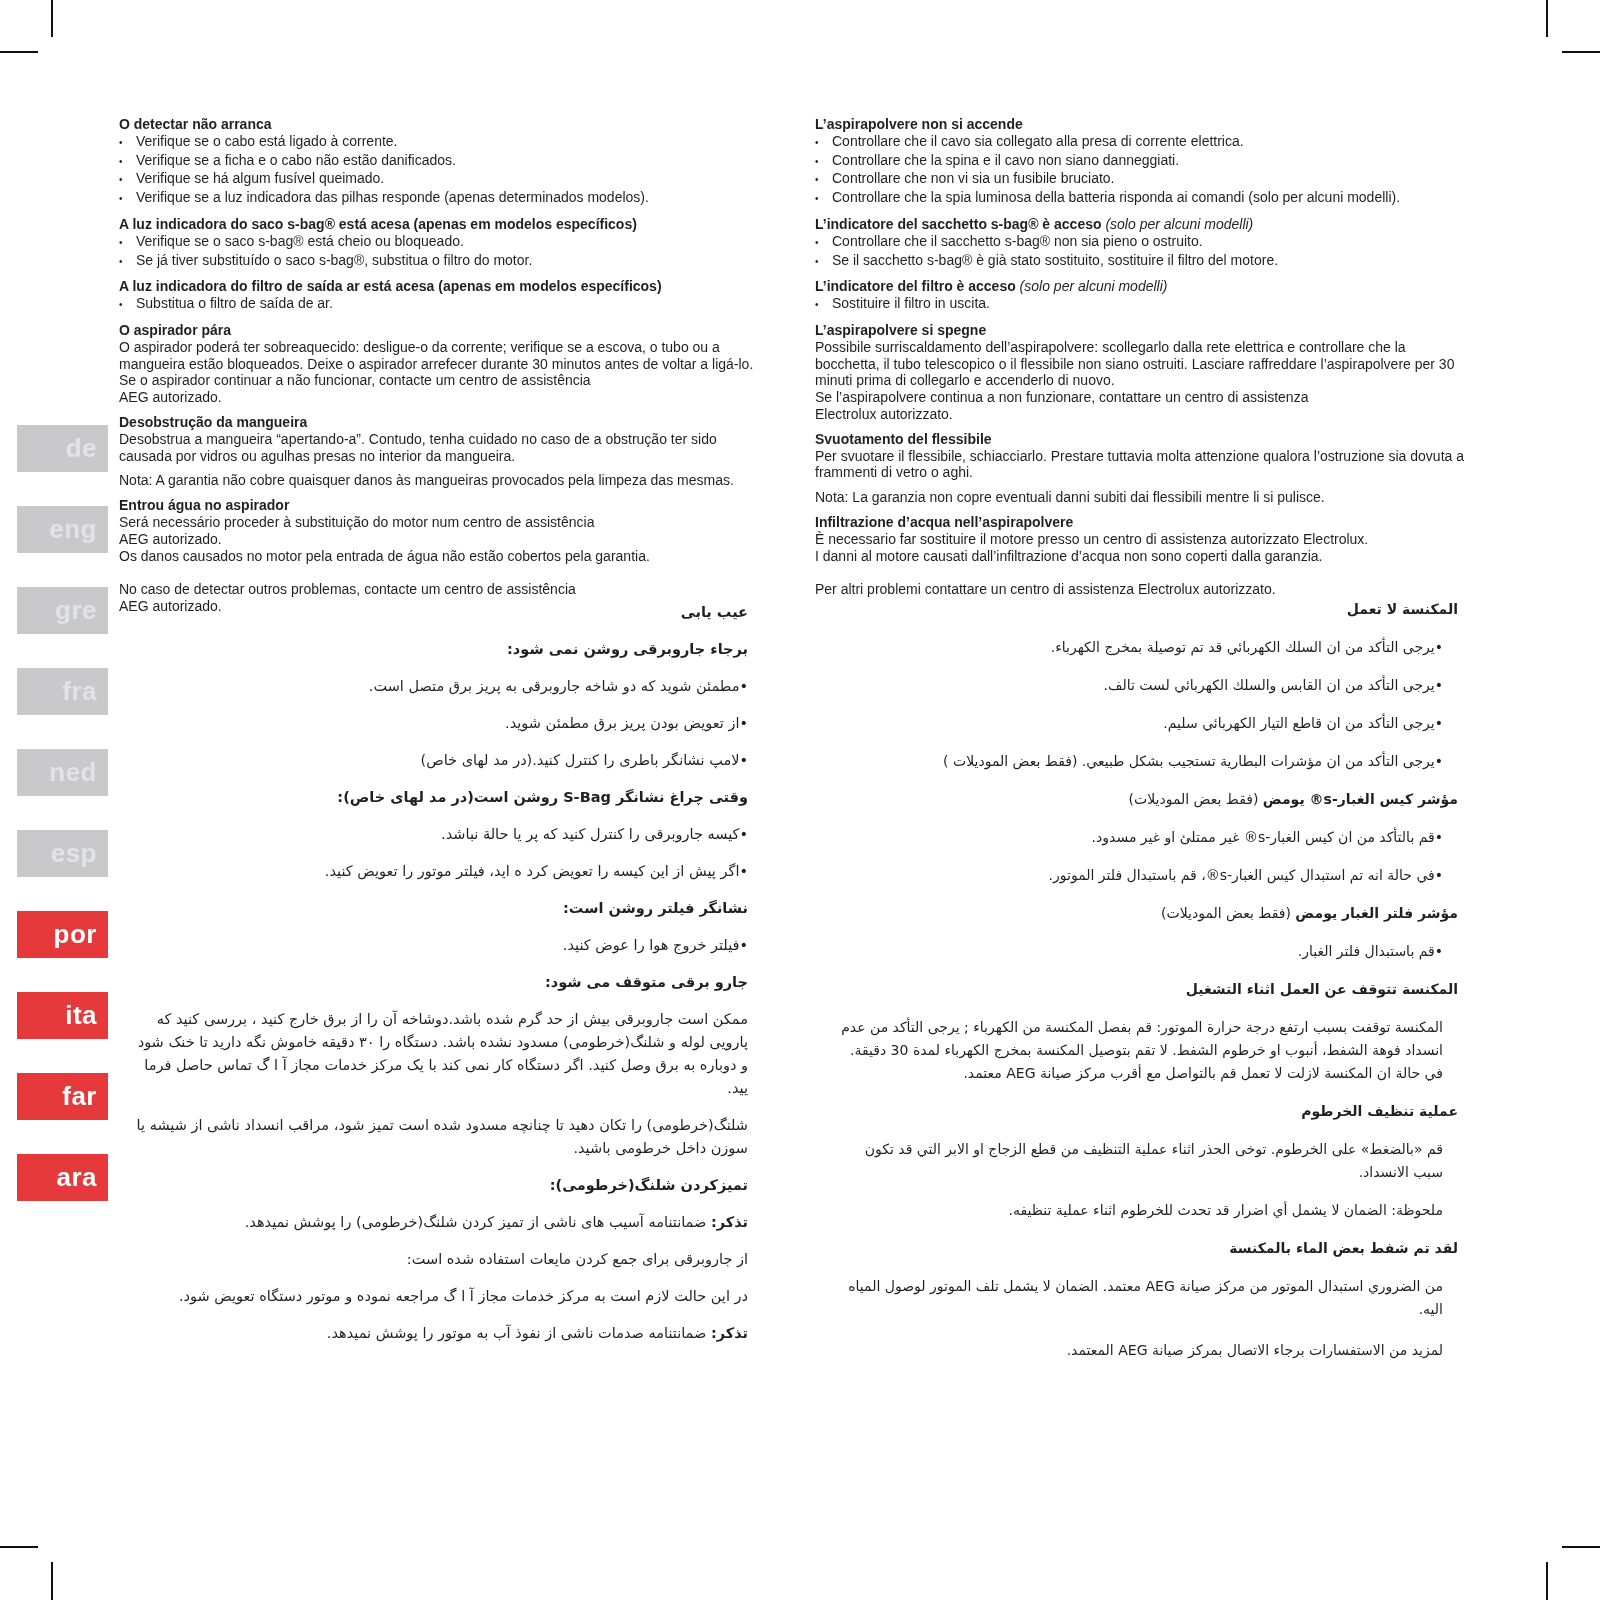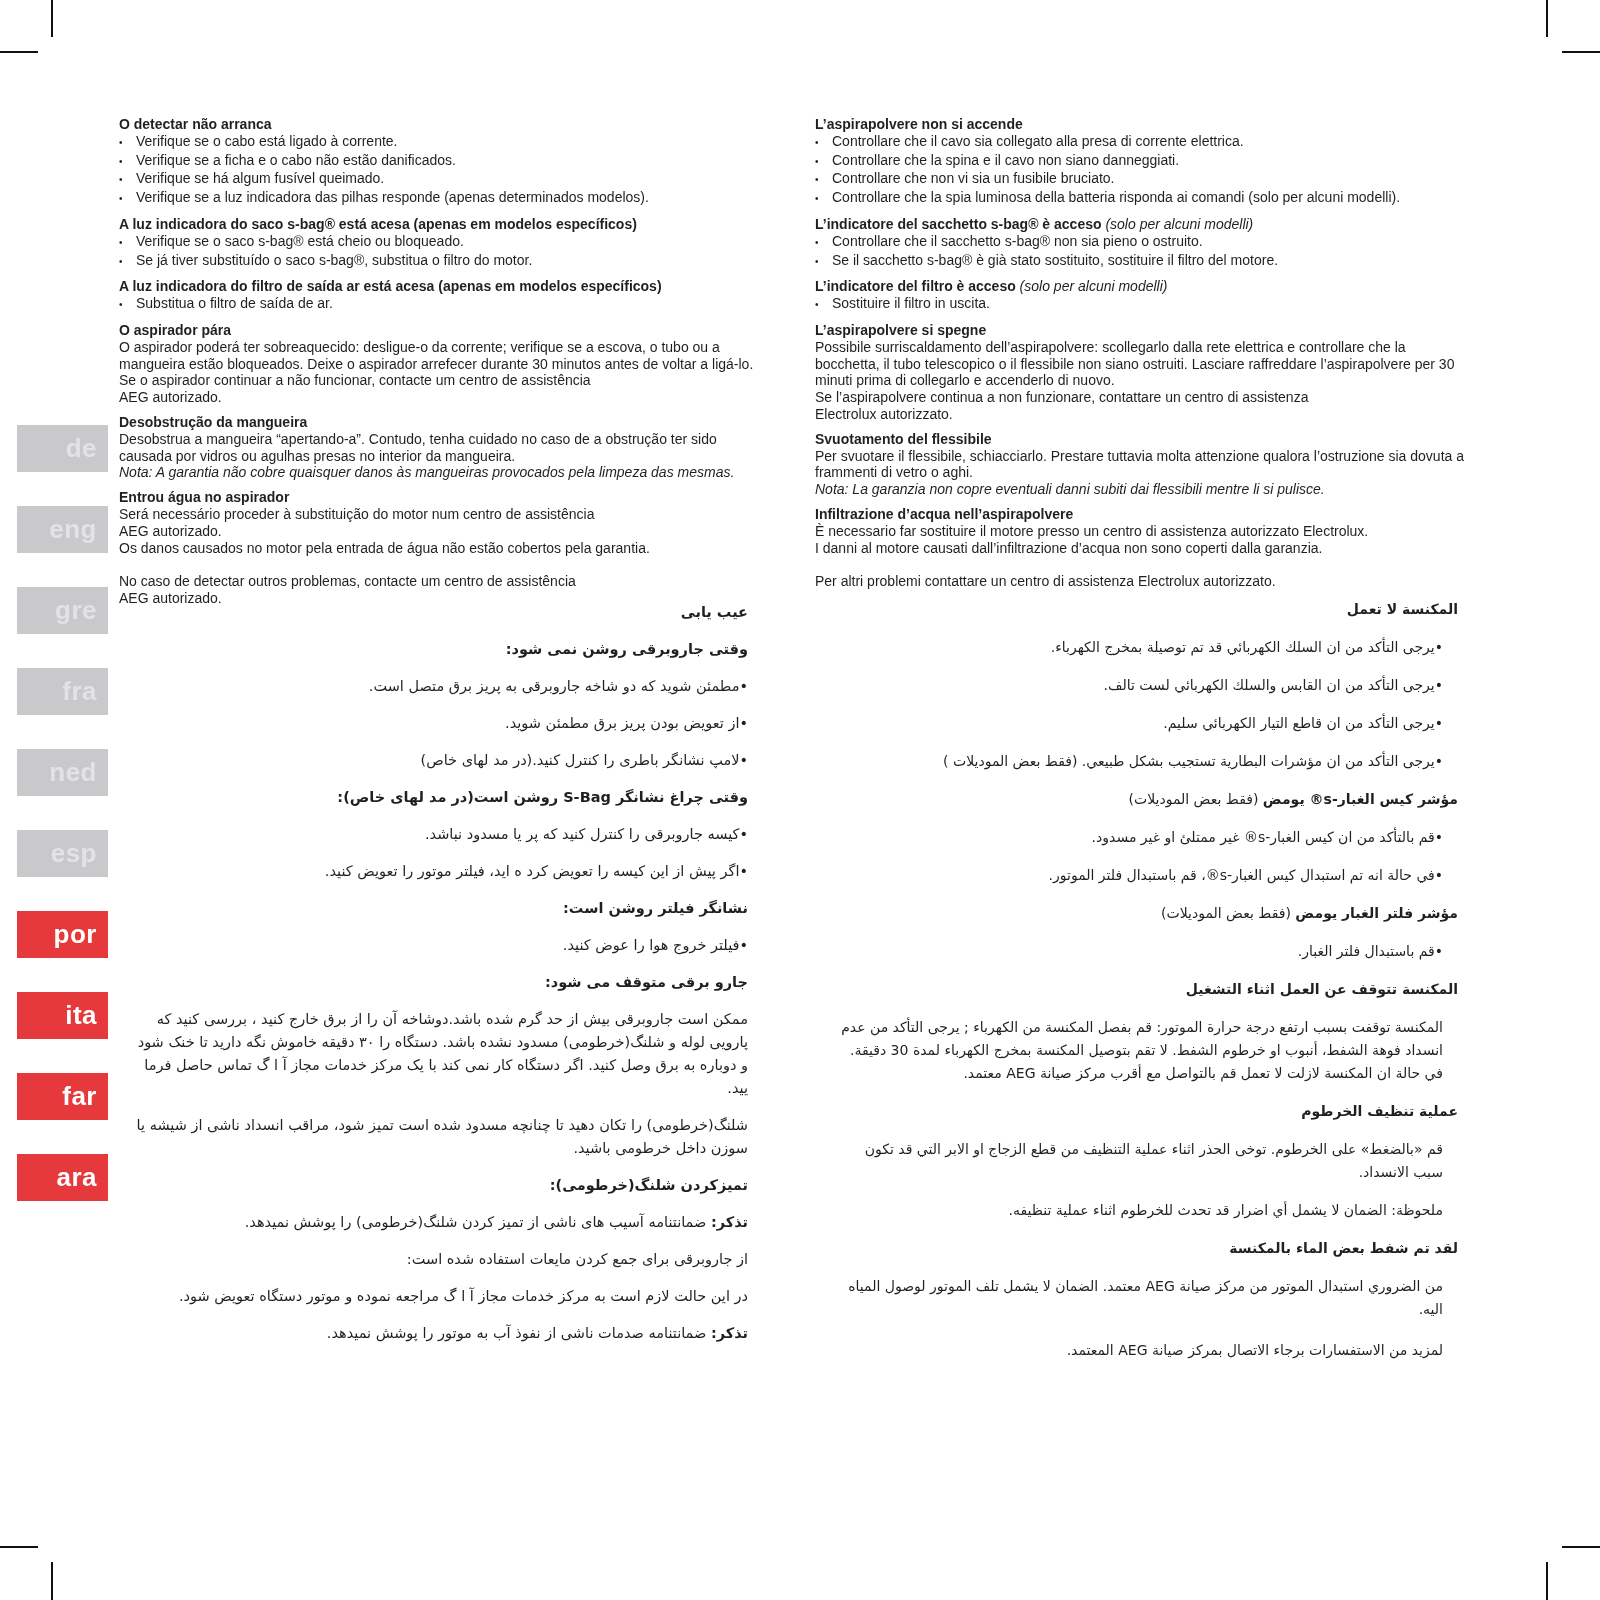--- a/index.html
+++ b/index.html
@@ -15,21 +15,21 @@
   
   .col{position:absolute;}
   #pt{left:119px;top:116px;width:638px;font-size:14px;line-height:16.8px;}
   #it{left:815px;top:116px;width:656px;font-size:14px;line-height:16.8px;}
   .sec{margin-top:8px;}
   .sec:first-child{margin-top:0;}
   .h{font-weight:bold;}
   .hi{font-weight:normal;font-style:italic;}
   .b{display:flex;}
   .bm{width:17px;min-width:17px;font-size:10px;padding-top:2px;}
-  .note{font-style:italic;margin-top:0;}
+  .note{margin-top:8px;}
   .tail{margin-top:17px;}
   
   .rtl{direction:rtl;text-align:right;font-family:"DejaVu Sans",sans-serif;}
   #fa{left:128px;top:601px;width:620px;font-size:14.5px;}
   #fa .fi{margin-bottom:14px;line-height:23px;}
   #fa .fh{font-weight:bold;}
   #ar{left:820px;top:598px;width:638px;font-size:14px;line-height:23px;}
   #ar .ah{font-weight:bold;margin-top:9px;}
   #ar .ap{margin:15px;}
   #ar .gap{margin-top:18px;}
@@ -175,26 +175,26 @@
       <div>È necessario far sostituire il motore presso un centro di assistenza autorizzato Electrolux.</div>
       <div>I danni al motore causati dall’infiltrazione d’acqua non sono coperti dalla garanzia.</div>
     </div>
     <div class="tail">
       <div>Per altri problemi contattare un centro di assistenza Electrolux autorizzato.</div>
     </div>
   </div>
 
   <div id="fa" class="col rtl">
     <div class="fi fh">عيب يابى</div>
-    <div class="fi fh">وقتى جاروبرقى روشن نمى شود:</div>
+    <div class="fi fh">برجاء جاروبرقى روشن نمى شود:</div>
     <div class="fi">•مطمئن شويد كه دو شاخه جاروبرقى به پريز برق متصل است.</div>
     <div class="fi">•از تعويض بودن پريز برق مطمئن شويد.</div>
     <div class="fi">•لامپ نشانگر باطرى را كنترل كنيد.(در مد لهاى خاص)</div>
     <div class="fi fh">وقتى چراغ نشانگر S-Bag روشن است(در مد لهاى خاص):</div>
-    <div class="fi">•كيسه جاروبرقى را كنترل كنيد كه پر يا مسدود نباشد.</div>
+    <div class="fi">•كيسه جاروبرقى را كنترل كنيد كه پر يا حالة نباشد.</div>
     <div class="fi">•اگر پيش از اين كيسه را تعويض كرد ه ايد، فيلتر موتور را تعويض كنيد.</div>
     <div class="fi fh">نشانگر فيلتر روشن است:</div>
     <div class="fi">•فيلتر خروج هوا را عوض كنيد.</div>
     <div class="fi fh">جارو برقى متوقف مى شود:</div>
     <div class="fi">ممكن است جاروبرقى بيش از حد گرم شده باشد.دوشاخه آن را از برق خارج كنيد ، بررسى كنيد كه پارويى لوله و شلنگ(خرطومى) مسدود نشده باشد. دستگاه را ٣٠ دقيقه خاموش نگه داريد تا خنک شود و دوباره به برق وصل كنيد. اگر دستگاه كار نمى كند با يک مركز خدمات مجاز آ ا گ تماس حاصل فرما ييد.</div>
     <div class="fi">شلنگ(خرطومى) را تكان دهيد تا چنانچه مسدود شده است تميز شود، مراقب انسداد ناشى از شيشه يا سوزن داخل خرطومى باشيد.</div>
     <div class="fi fh">تميزكردن شلنگ(خرطومى):</div>
     <div class="fi"><span class="lead">تذكر:</span><span> ضمانتنامه آسيب هاى ناشى از تميز كردن شلنگ(خرطومى) را پوشش نميدهد.</span></div>
     <div class="fi">از جاروبرقى براى جمع كردن مايعات استفاده شده است:</div>
     <div class="fi">در اين حالت لازم است به مركز خدمات مجاز آ ا گ مراجعه نموده و موتور دستگاه تعويض شود.</div>

